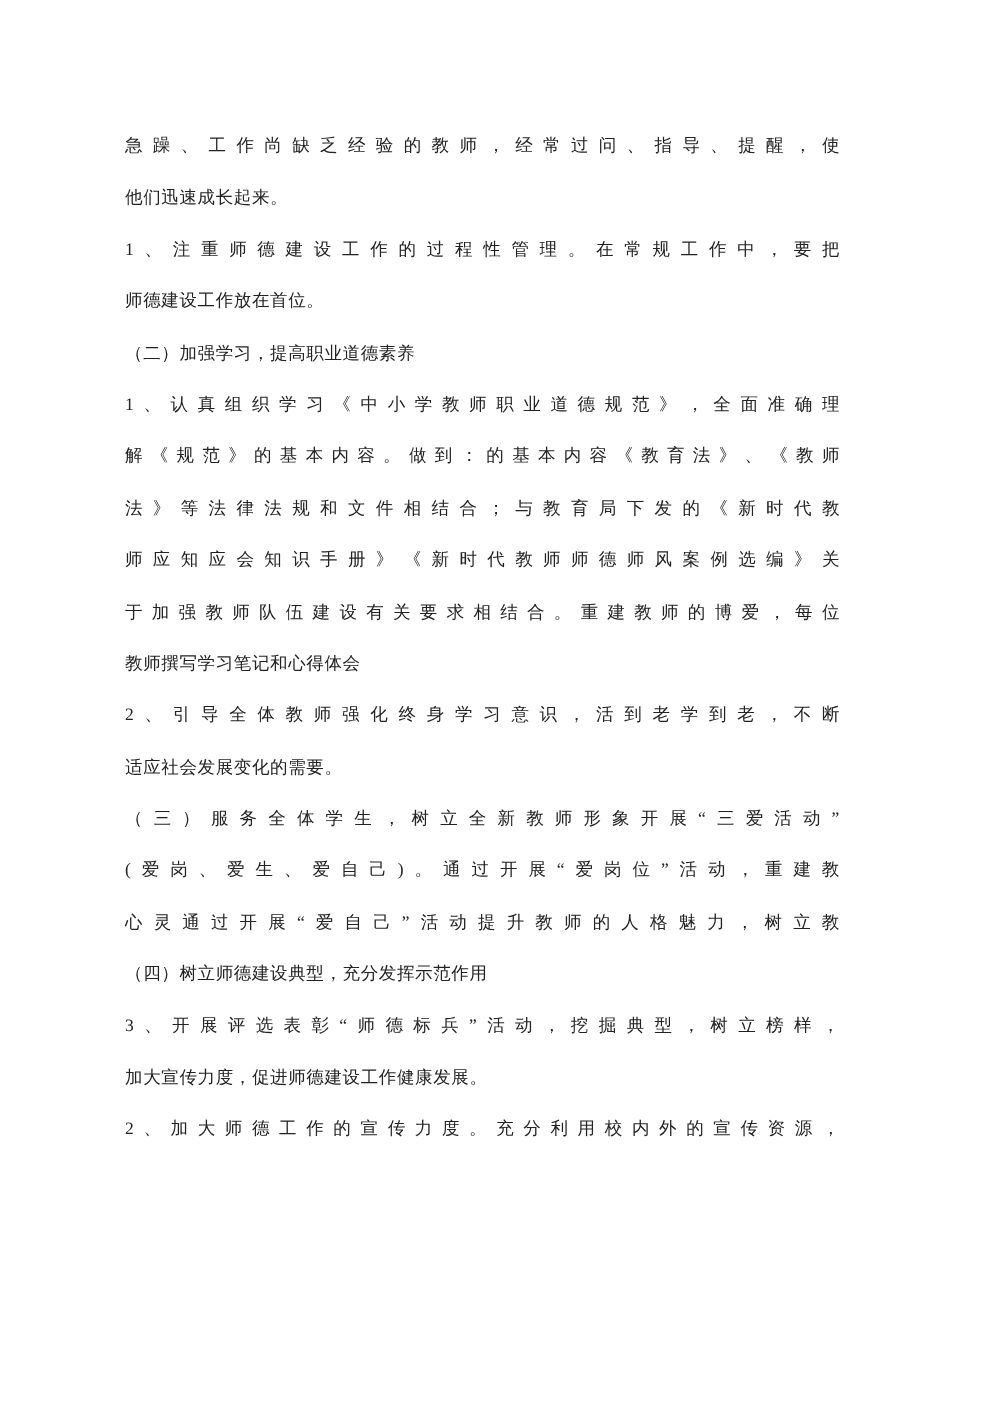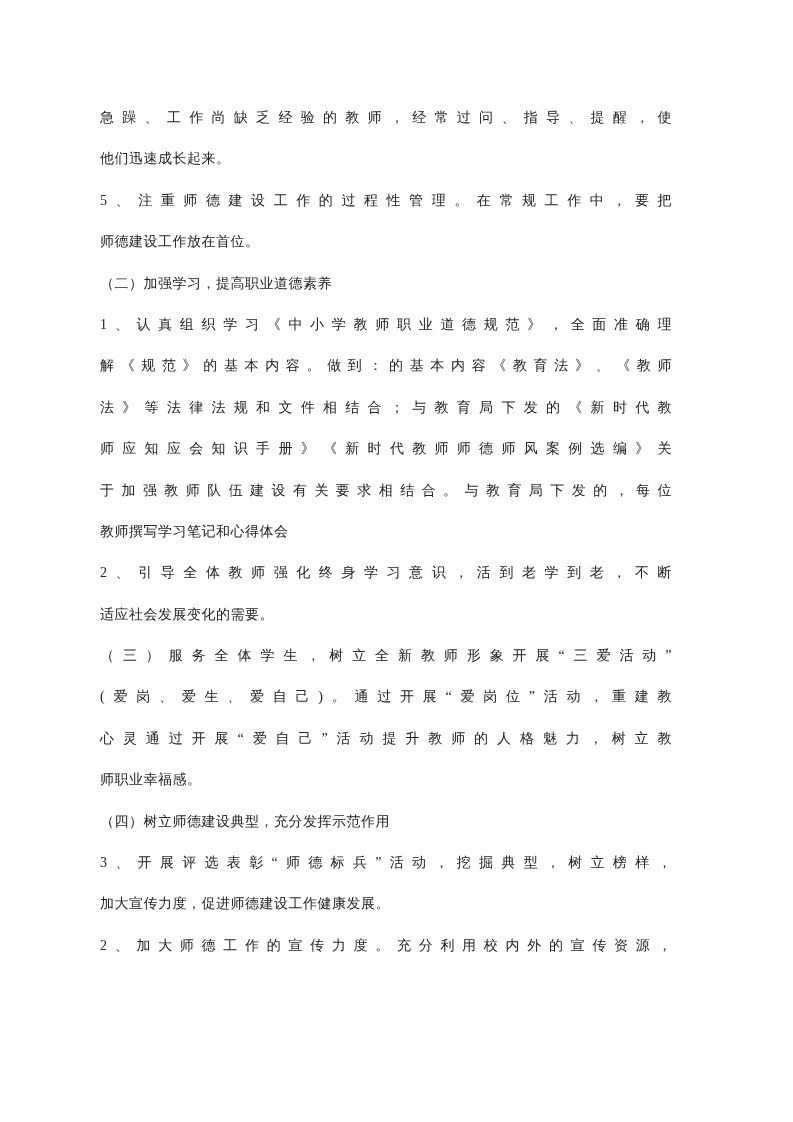--- a/index.html
+++ b/index.html
@@ -40,33 +40,32 @@
     text-align-last: left;
   }
 </style>
 </head>
 <body>
 
 <div class="page">
   <div class="text-block" id="text-block" style="color: rgb(34, 34, 34);">
       <div class="line full">急躁、工作尚缺乏经验的教师，经常过问、指导、提醒，使</div>
       <div class="line short">他们迅速成长起来。</div>
-      <div class="line full">5、注重师德建设工作的过程性管理。在常规工作中，要把</div>
+      <div class="line full">1、注重师德建设工作的过程性管理。在常规工作中，要把</div>
       <div class="line short">师德建设工作放在首位。</div>
       <div class="line short">（二）加强学习，提高职业道德素养</div>
       <div class="line full">1、认真组织学习《中小学教师职业道德规范》，全面准确理</div>
       <div class="line full">解《规范》的基本内容。做到：的基本内容《教育法》、《教师</div>
       <div class="line full">法》等法律法规和文件相结合；与教育局下发的《新时代教</div>
       <div class="line full">师应知应会知识手册》《新时代教师师德师风案例选编》关</div>
-      <div class="line full">于加强教师队伍建设有关要求相结合。与教育局下发的，每位</div>
+      <div class="line full">于加强教师队伍建设有关要求相结合。重建教师的博爱，每位</div>
       <div class="line short">教师撰写学习笔记和心得体会</div>
       <div class="line full">2、引导全体教师强化终身学习意识，活到老学到老，不断</div>
       <div class="line short">适应社会发展变化的需要。</div>
       <div class="line full">（三）服务全体学生，树立全新教师形象开展“三爱活动”</div>
       <div class="line full">(爱岗、爱生、爱自己)。通过开展“爱岗位”活动，重建教</div>
       <div class="line full">心灵通过开展“爱自己”活动提升教师的人格魅力，树立教</div>
-      <div class="line short">师职业幸福感。</div>
       <div class="line short">（四）树立师德建设典型，充分发挥示范作用</div>
       <div class="line full">3、开展评选表彰“师德标兵”活动，挖掘典型，树立榜样，</div>
       <div class="line short">加大宣传力度，促进师德建设工作健康发展。</div>
       <div class="line full">2、加大师德工作的宣传力度。充分利用校内外的宣传资源，</div>
     </div>
 </div>
 
 </body></html>

